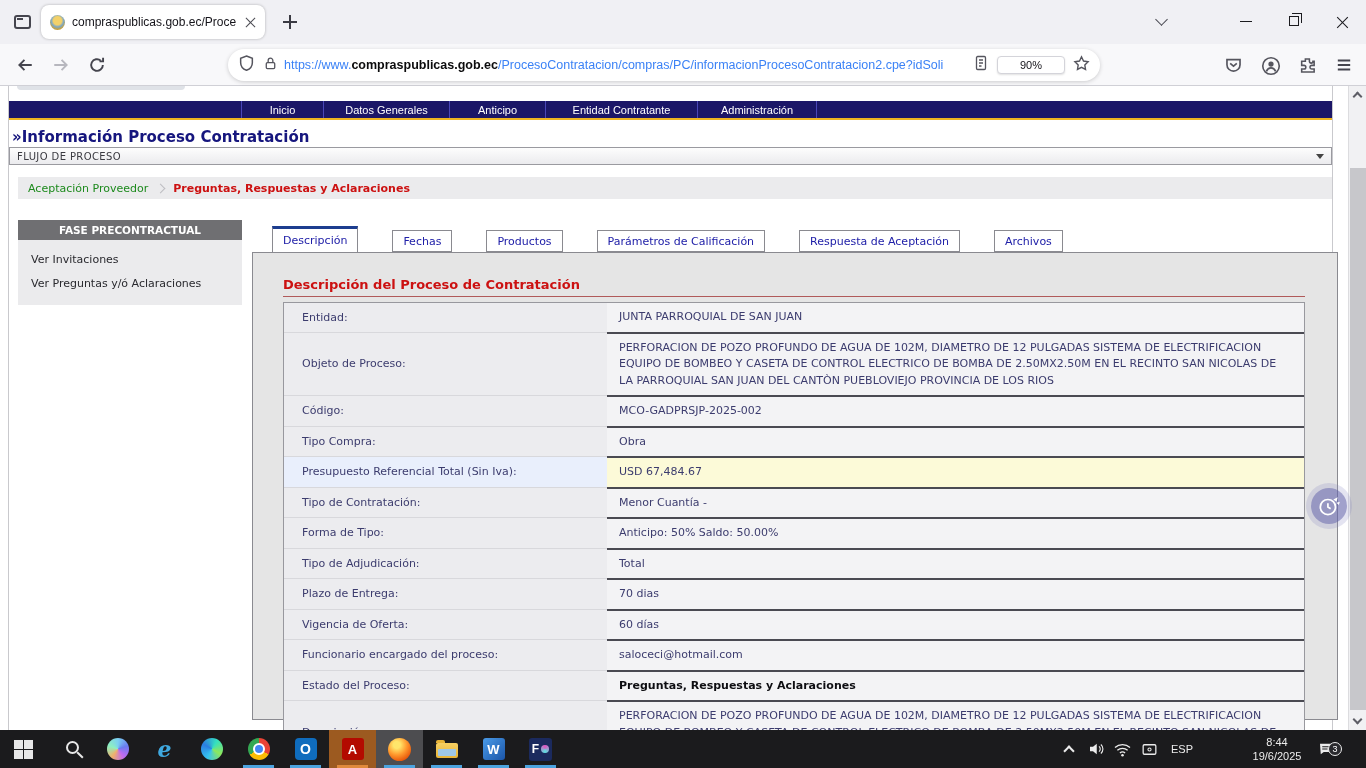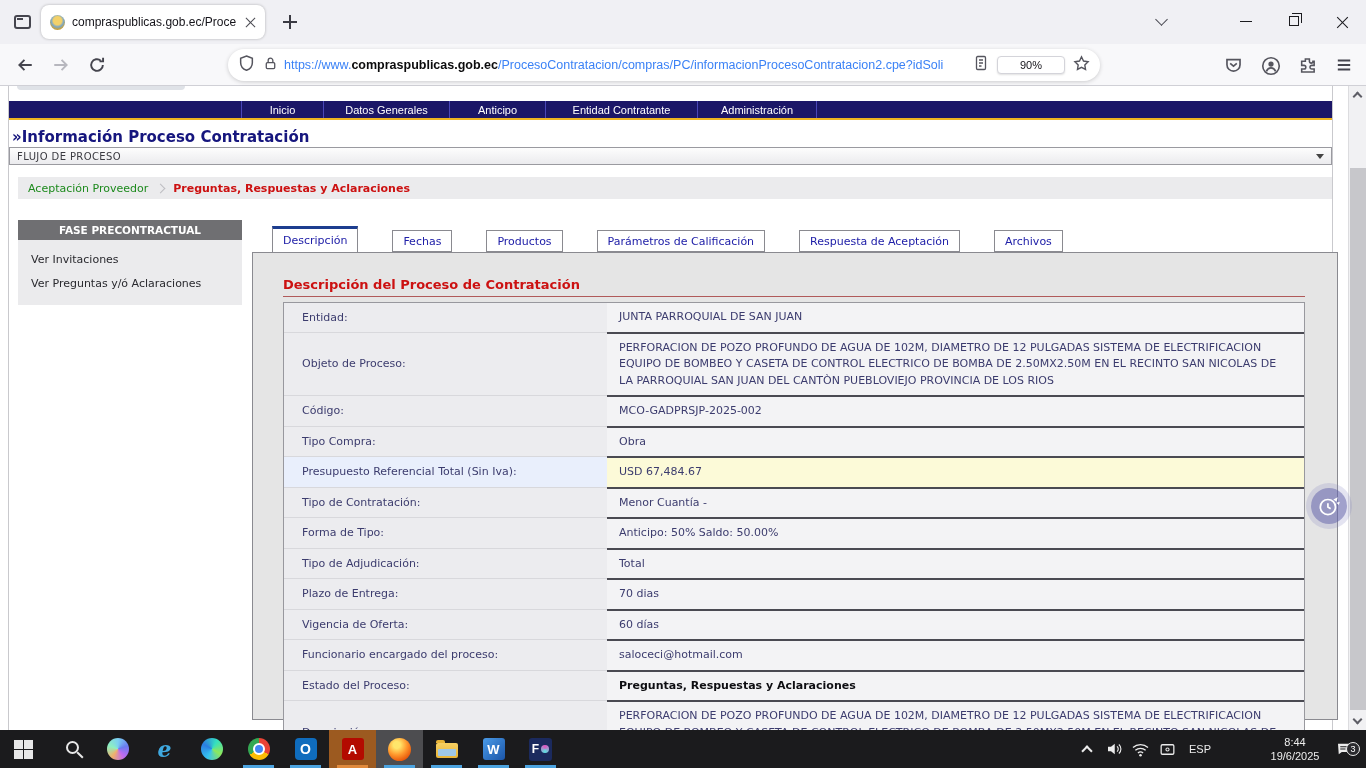--- a/index.html
+++ b/index.html
@@ -107,21 +107,21 @@
   .tb-outlook{width:22px;height:22px;background:#0f6cbd;border-radius:4px;color:#fff;font-weight:bold;font-size:14px;display:flex;align-items:center;justify-content:center;}
   .tb-acrobat{width:22px;height:22px;background:#b30b00;border-radius:3px;color:#fff;font-weight:bold;font-size:13px;display:flex;align-items:center;justify-content:center;}
   .tb-firefox{width:23px;height:23px;border-radius:50%;background:radial-gradient(circle at 38% 30%,#ffe66b 0 16%,#ff9a2e 46%,#e8590c 76%,#b5351e);}
   .tb-file-explorer{width:22px;height:15px;background:linear-gradient(#f7d062,#e8b438);border-radius:2px;position:relative;margin-top:3px;}
   .tb-file-explorer::before{content:"";position:absolute;top:-3px;left:0;width:9px;height:3px;background:#e8b438;border-radius:2px 2px 0 0;}
   .tb-file-explorer::after{content:"";position:absolute;left:2px;right:2px;bottom:2px;height:7px;background:#9ec7e8;border-radius:1px;}
   .tb-word{width:22px;height:22px;background:linear-gradient(135deg,#4a9be8,#1b55a8);border-radius:3px;color:#fff;font-weight:bold;font-size:13px;display:flex;align-items:center;justify-content:center;}
   .tb-firma-app{width:23px;height:23px;background:#1b2a5e;border-radius:3px;color:#fff;font-weight:bold;font-size:12px;display:flex;align-items:center;justify-content:center;gap:2px;}
   .tb-firma-app::after{content:"";width:8px;height:8px;border-radius:50%;background:conic-gradient(#e055c0,#5ce0e0,#e055c0);}
 
-  .tray{margin-left:auto;display:flex;align-items:center;color:#ececec;padding-right:5px;}
+  .tray{margin-left:auto;display:flex;align-items:center;color:#ececec;padding-right:23px;}
   .tray-item{width:27px;display:flex;align-items:center;justify-content:center;position:relative;cursor:pointer;}
   .chev-u{width:8px;height:8px;border-top:2px solid #ececec;border-right:2px solid #ececec;transform:rotate(-45deg);margin-top:3px;}
   .tray-lang{font-size:11px;width:38px;text-align:center;cursor:pointer;}
   .tray-clock{font-size:11px;text-align:center;line-height:1.3;width:64px;cursor:pointer;margin-left:44px;}
   .notif{position:relative;width:34px;display:flex;align-items:center;justify-content:center;cursor:pointer;}
   .notif-badge{position:absolute;right:1px;bottom:2px;width:14px;height:14px;border-radius:50%;background:#2a2a2e;border:1px solid #ececec;color:#fff;font-size:9px;display:flex;align-items:center;justify-content:center;}
 </style>
 </head>
 <body>
 

